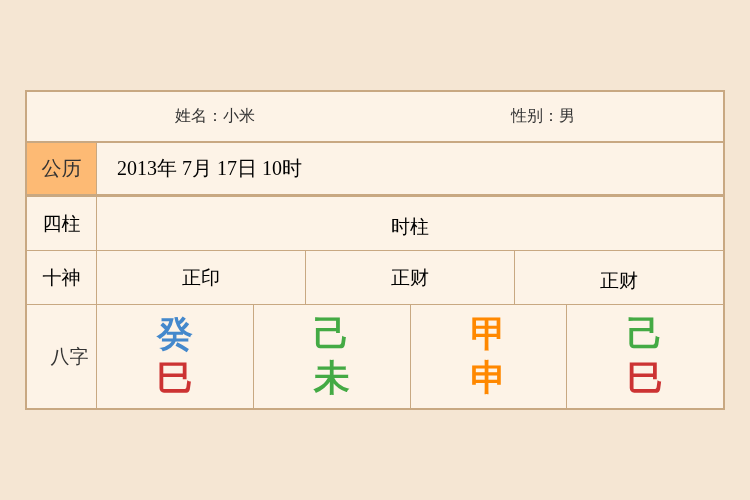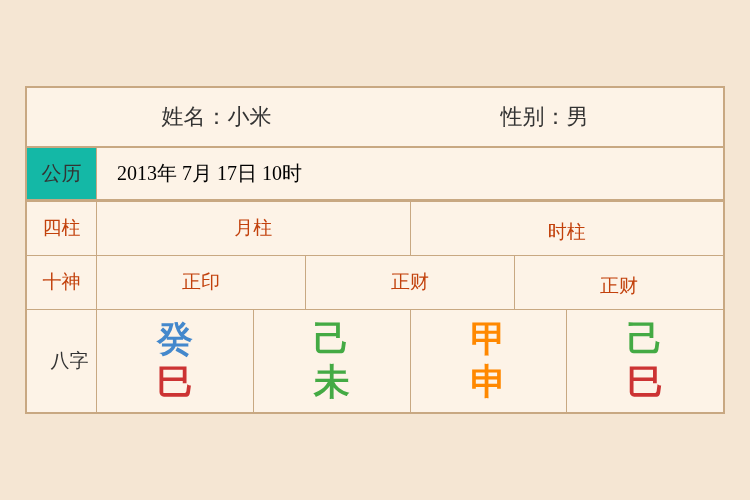--- a/index.html
+++ b/index.html
@@ -15,32 +15,32 @@
     .container {
       width: 700px;
       background: #fdf3e7;
       border: 2px solid #c8a882;
     }
     .header-row {
       display: flex;
       justify-content: space-around;
       align-items: center;
       padding: 14px 20px;
-      font-size: 22px;
+      font-size: 16px;
       color: #333;
       border-bottom: 2px solid #c8a882;
     }
     .info-row {
       display: flex;
       border-bottom: 1px solid #c8a882;
     }
     .info-label {
       width: 70px;
       min-width: 70px;
-      background: #14b8a6;
+      background: #fdba74;
       display: flex;
       align-items: center;
       justify-content: center;
       font-size: 20px;
       color: #333;
       border-right: 1px solid #c8a882;
       padding: 12px 0;
     }
     .info-content {
       flex: 1;
@@ -60,21 +60,21 @@
     .grid-row:last-child {
       border-bottom: none;
     }
     .grid-cell {
       flex: 1;
       display: flex;
       align-items: center;
       justify-content: center;
       padding: 10px 5px;
       font-size: 19px;
-      color: #c2410c;
+      color: #000000;
       border-right: 1px solid #c8a882;
       text-align: center;
     }
     .grid-cell:first-child {
       width: 70px;
       min-width: 70px;
       flex: none;
     }
     .grid-cell:last-child {
       border-right: none;
@@ -125,21 +125,20 @@
   </div>
 
   <div class="info-row">
     <div class="info-label">公历</div>
     <div class="info-content">2013年 7月 17日 10时</div>
   </div>
 
 
   <div class="grid-row table-section">
     <div class="grid-cell">四柱</div>
-    <div class="grid-cell">月柱</div>
     <div class="grid-cell">时柱</div>
   </div>
 
   <div class="grid-row">
     <div class="grid-cell">十神</div>
     <div class="grid-cell">正印</div>
     <div class="grid-cell">正财</div>
     <div class="grid-cell">正财</div>
   </div>
 

